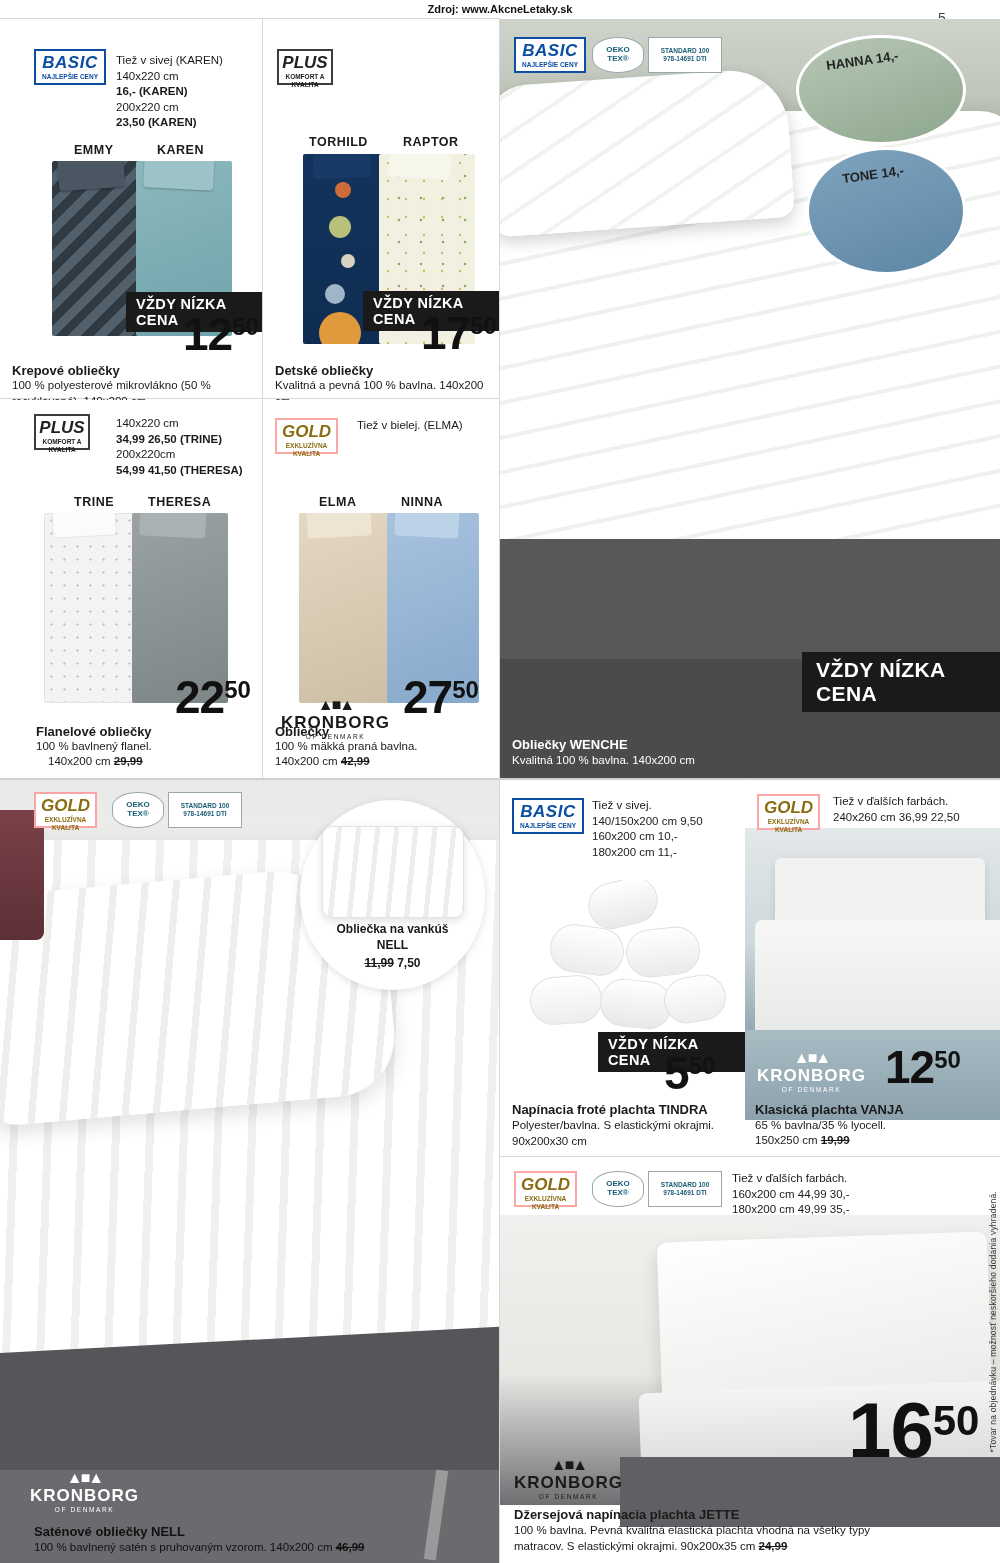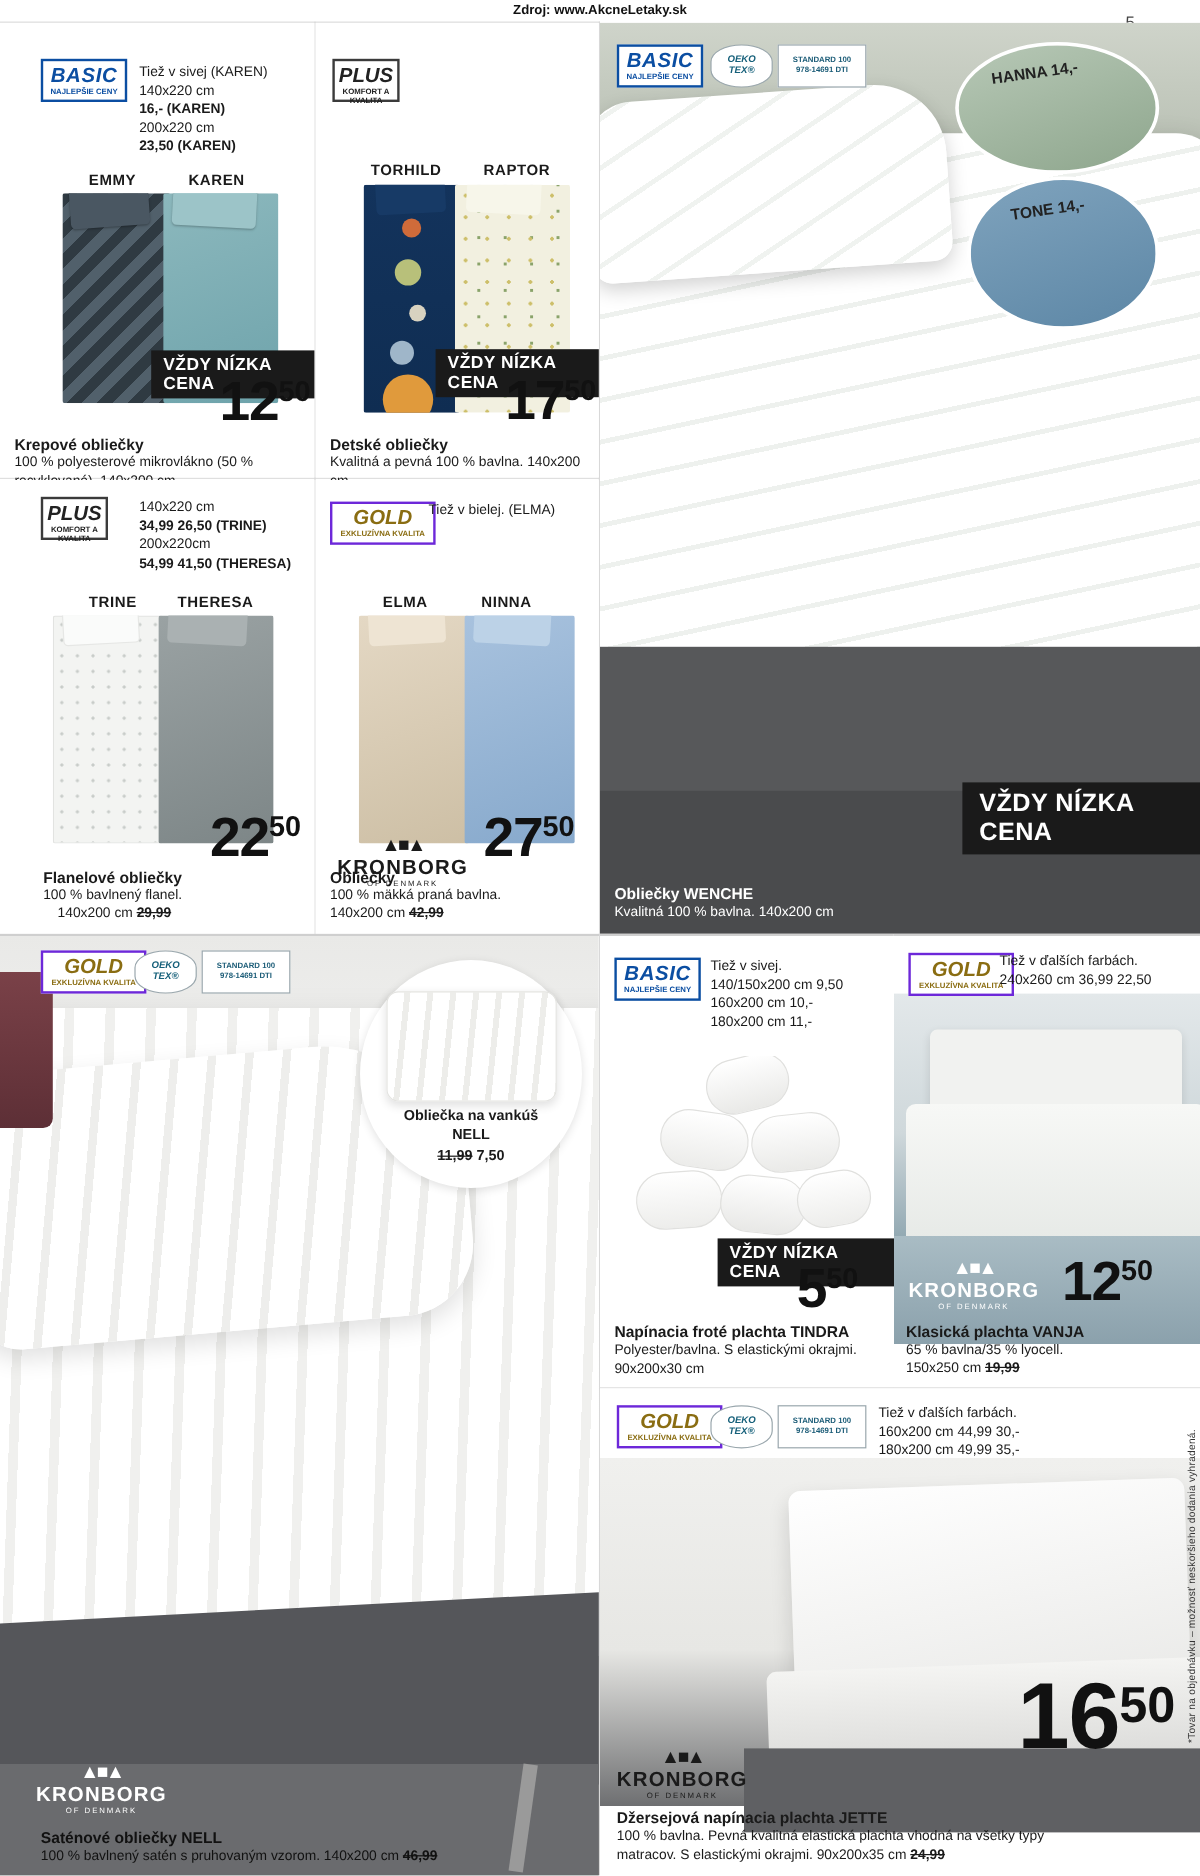--- a/index.html
+++ b/index.html
@@ -34,32 +34,31 @@
   }
   .badge-basic .b1 { font-size:17px; font-style:italic; letter-spacing:0.5px; color:#0b4ea2; font-weight:bold;}
   .badge-basic .b2 { font-size:6.5px; color:#0b4ea2; margin-top:2px; font-weight:bold; line-height:1.2;}
   .badge-plus {
     background:#fff; border:2px solid #3b3b3b; color:#222;
     width:56px; height:36px; padding-top:3px;
   }
   .badge-plus .b1 { font-size:17px; font-style:italic; color:#222; font-weight:bold;}
   .badge-plus .b2 { font-size:6.5px; margin-top:2px; line-height:1.2; font-weight:bold;}
   .badge-gold {
-    background:#fff; border:2px solid #6d28d9; color:#8a6d12;
-    width:88px; height:36px; padding-top:3px;
+    background:#fff; border:2px solid #fca5a5; color:#8a6d12;
+    width:63px; height:36px; padding-top:3px;
   }
   .badge-gold .b1 { font-size:17px; font-style:italic; color:#8a6d12; font-weight:bold;}
   .badge-gold .b2 { font-size:6.5px; margin-top:2px; line-height:1.2; font-weight:bold;}
 
   .badge-oeko {
     width:52px; height:36px; border:1px solid #9aa7ad; border-radius:50%/40%;
     background:#fff; color:#16607a; font-size:8px; font-weight:bold;
     display:flex; flex-direction:column; align-items:center; justify-content:center;
     line-height:1.1;
-    font-style:italic;
   }
   .badge-std {
     width:74px; height:36px; border:1px solid #9aa7ad; background:#fff;
     color:#1b5c77; font-size:6.5px; font-weight:bold;
     display:flex; flex-direction:column; align-items:center; justify-content:center;
     line-height:1.25; text-align:center;
   }
 
   
   .info { font-size:11.5px; line-height:1.35; }

